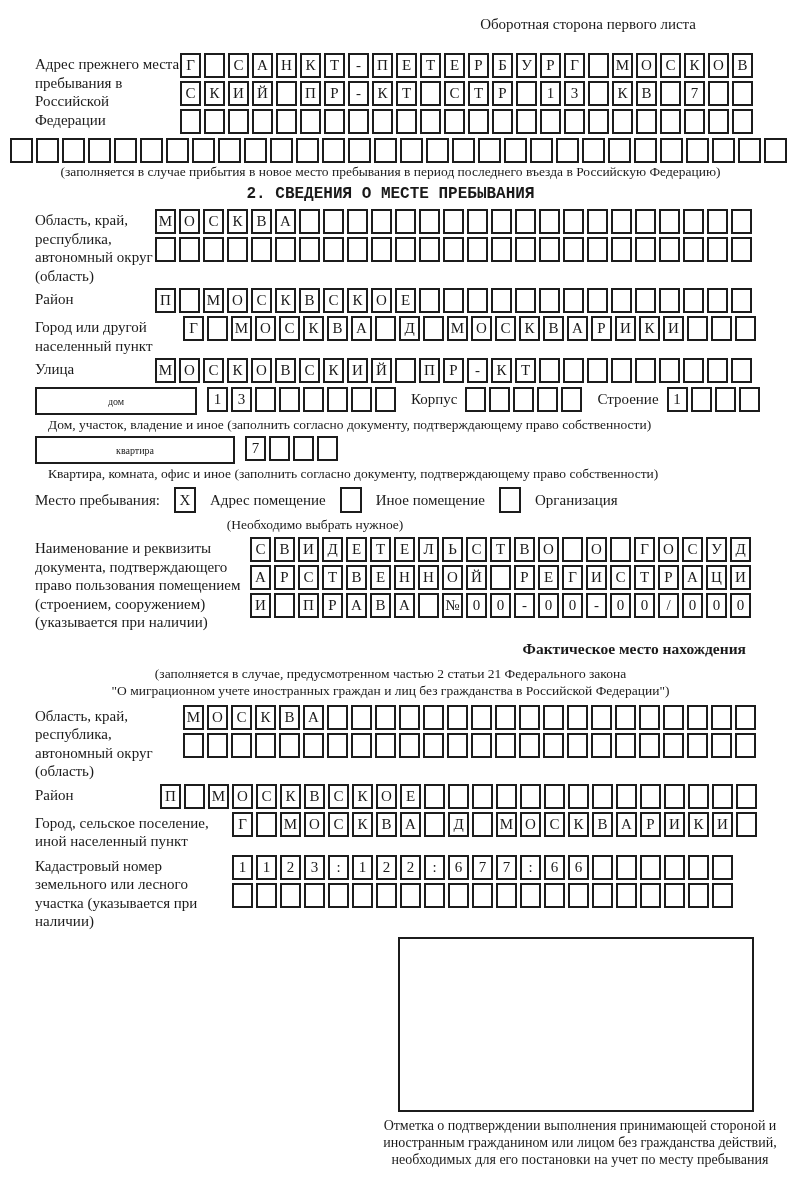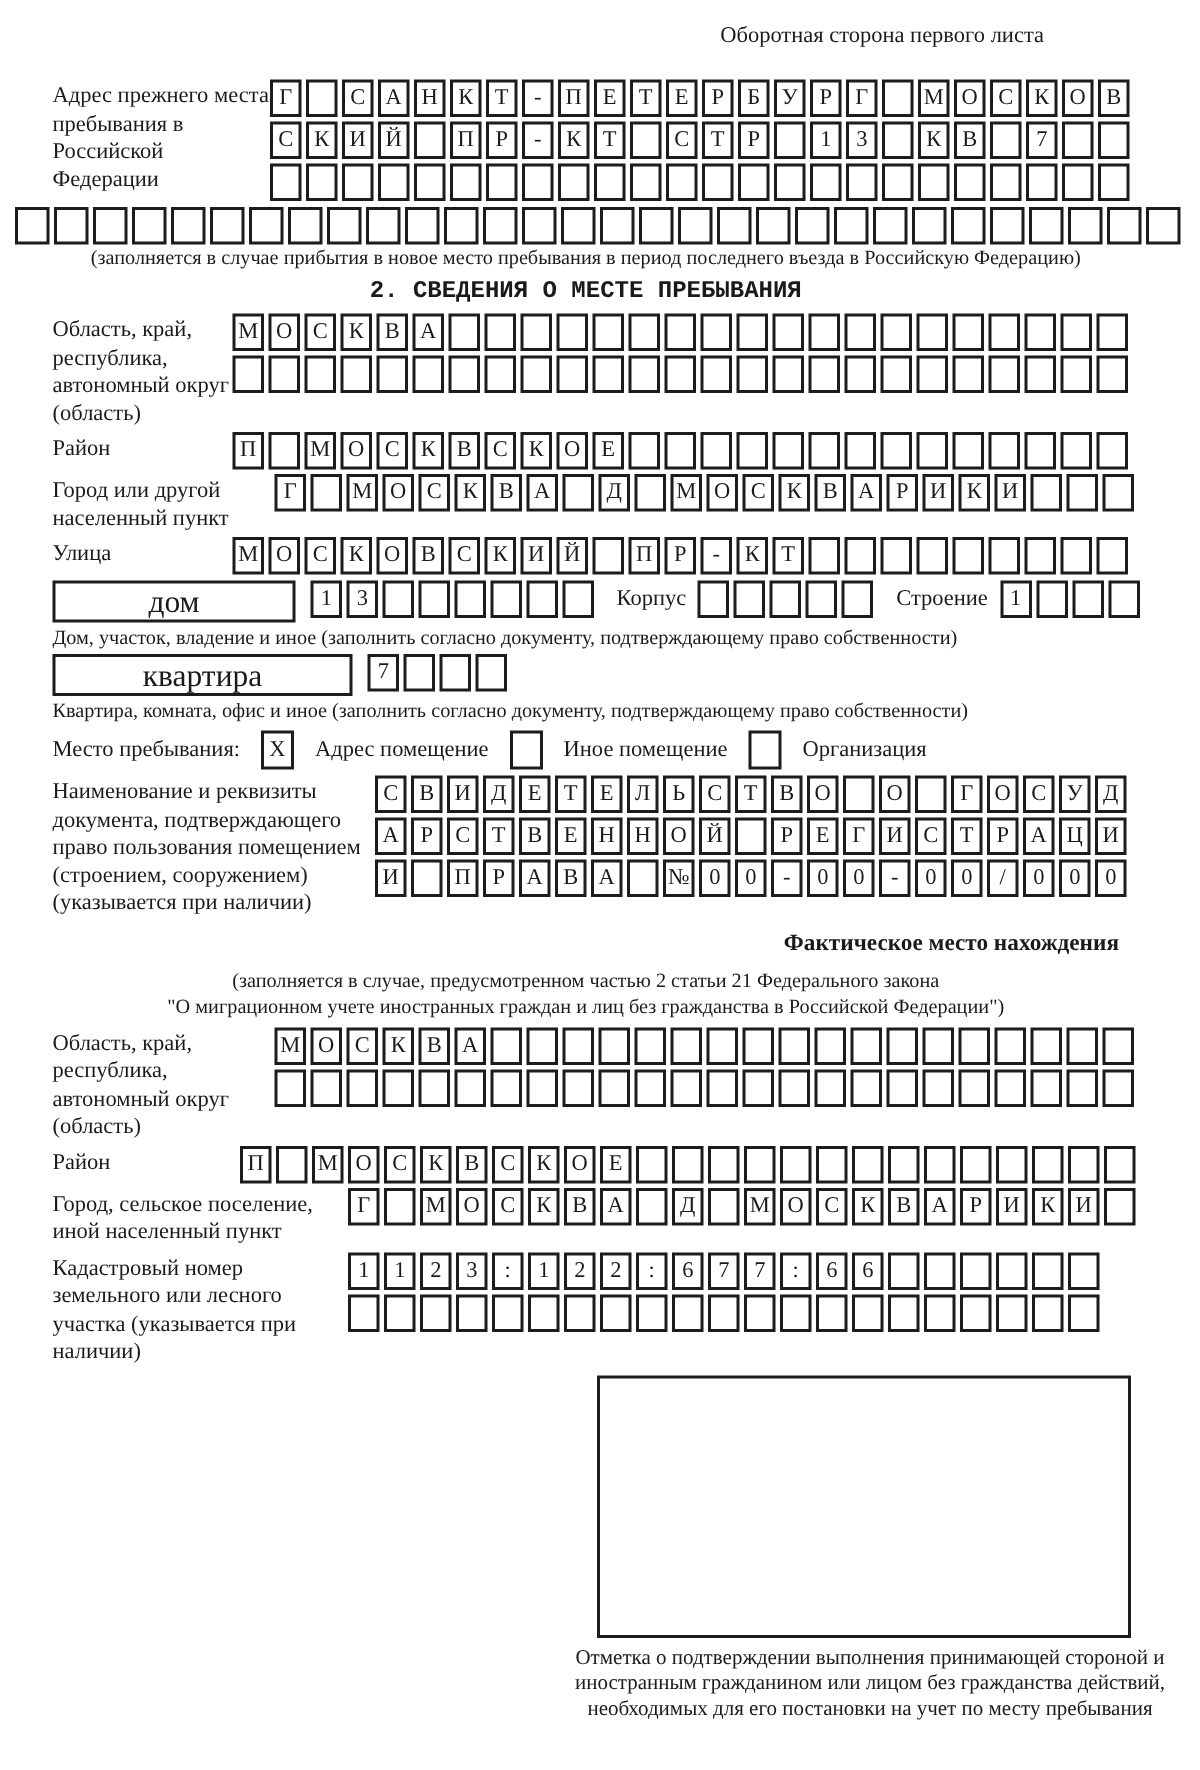--- a/index.html
+++ b/index.html
@@ -24,29 +24,29 @@
     flex:none; width:21px; height:25px; margin-right:3px;
     border:2px solid #1c1c1c;
     display:flex; align-items:center; justify-content:center;
     font-size:15px; line-height:1;
   }
   .fullrow { margin-left:-25px; margin-top:1px; }
   .fullrow .cell { width:23px; }
 
   .caption { font-size:13.5px; line-height:17px; }
   .center { text-align:center; }
-  .cap-left { margin:1px 0 3px 0; }
+  .cap-left { margin:1px 0 3px 13px; }
 
   .section-title { text-align:center; font-weight:bold; font-size:16px; margin:5px 0 6px 0;font-family:Liberation Mono, monospace; }
   .sub-title { text-align:right; font-weight:bold; font-size:15.5px; margin:8px 0 7px 0; }
 
   .named-box {
     flex:none; height:28px; border:2px solid #1c1c1c;
     display:flex; align-items:center; justify-content:center;
-    font-size:21px; margin-right:10px;text-align:center;
+    font-size:10px; margin-right:10px;text-align:center;
   }
   .box-dom { width:162px; } .box-kv { width:200px; }
   .inline-lbl { font-size:15px; padding:4px 8px 0 12px; flex:none; }
 
   .stay-row { display:flex; align-items:center; margin-top:5px; font-size:15px; }
   .checkbox {
     flex:none; width:22px; height:26px; border:2px solid #1c1c1c;
     display:flex; align-items:center; justify-content:center;
     font-size:15px; margin:0 14px;
   }
@@ -390,20 +390,21 @@
     <span>Адрес помещение</span>
     <span class="checkbox">
         <span></span>
       </span>
     <span>Иное помещение</span>
     <span class="checkbox">
         <span></span>
       </span>
     <span>Организация</span>
   </div>
+  <div class="caption stay-note">(Необходимо выбрать нужное)</div>
 
   <div class="form-row mt4">
     <div class="row-label w215">Наименование и реквизиты документа, подтверждающего право пользования помещением (строением, сооружением) (указывается при наличии)</div>
     <div class="rows">
       <div class="cells">
           <div class="cell">С</div>
           <div class="cell">В</div>
           <div class="cell">И</div>
           <div class="cell">Д</div>
           <div class="cell">Е</div>

